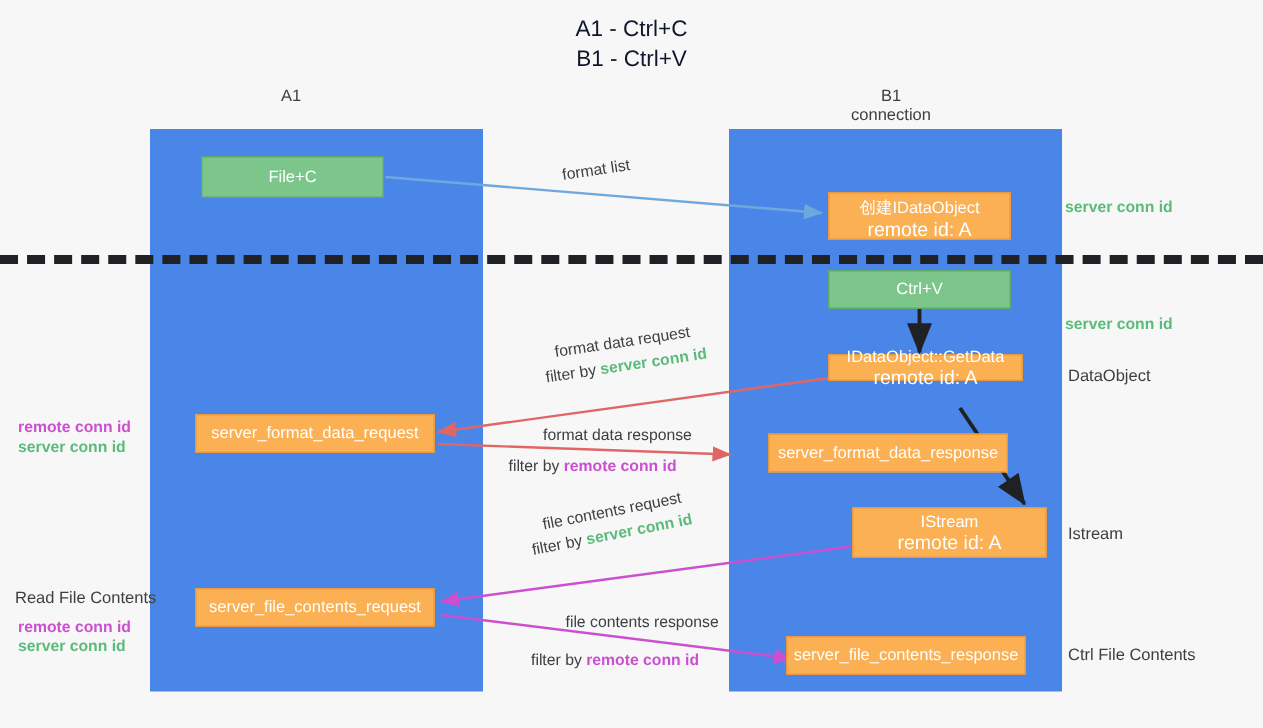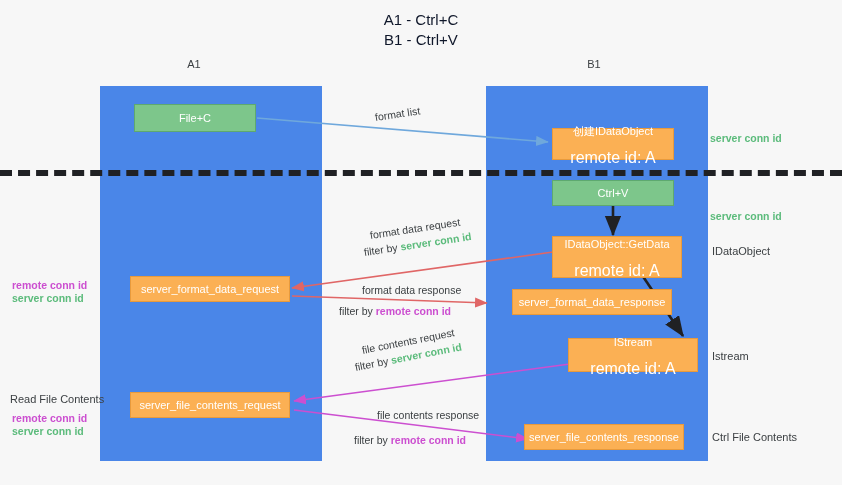--- a/index.html
+++ b/index.html
@@ -30,21 +30,21 @@
   
   .box{
     box-sizing:border-box;
     display:flex;flex-direction:column;
     align-items:center;justify-content:center;
     color:#ffffff;font-size:11px;line-height:13px;
     text-align:center;
   }
   .box.green{background:#7dc68b;border:1px solid #5ea96f;}
   .box.orange{background:#fbb054;border:1px solid #e89a3c;}
-  .box .l2{font-size:16px;margin-top:13px;}
+  .box .l2{font-size:13px;}
 
   
   .lbl{font-size:10.5px;line-height:13px;color:#3c4043;white-space:nowrap;}
   .lbl.green{color:#5bbb7b;font-weight:bold;}
   .lbl.magenta{color:#cc4fd0;font-weight:bold;}
   .lbl .green{color:#5bbb7b;font-weight:bold;}
   .lbl .magenta{color:#cc4fd0;font-weight:bold;}
   .rot-up{transform:rotate(-8.5deg);transform-origin:left center;}
   .rot-up2{transform:rotate(-11deg);transform-origin:left center;}
 
@@ -64,20 +64,21 @@
   <div class="abs title">
     <div>A1 - Ctrl+C</div>
     <div>B1 - Ctrl+V</div>
   </div>
 
   <div class="abs colhead" style="left:128px;top:58px;width:132px;">
     <div>A1</div>
   </div>
   <div class="abs colhead" style="left:528px;top:58px;width:132px;">
     <div>B1</div>
+    <div>connection</div>
   </div>
 
   <div class="abs lane" style="left:100px;top:86px;width:222px;height:375px;"></div>
   <div class="abs lane" style="left:486px;top:86px;width:222px;height:375px;"></div>
 
   <svg class="ov" viewBox="0 0 842 485">
     <defs>
       <marker id="ah-blue" markerWidth="9" markerHeight="9" refX="7.5" refY="3.2" orient="auto">
         <path d="M0,0 L8,3.2 L0,6.4 z" fill="#6fa8dc"></path>
       </marker>
@@ -104,30 +105,30 @@
 
     <line x1="570" y1="364" x2="294" y2="401" stroke="#cc4fd0" stroke-width="1.6" marker-end="url(#ah-mag)"></line>
 
     <line x1="294" y1="410" x2="528" y2="439" stroke="#cc4fd0" stroke-width="1.6" marker-end="url(#ah-mag)"></line>
   </svg>
 
   <div class="abs box green" style="left:134px;top:104px;width:122px;height:28px;">
     <div>File+C</div>
   </div>
 
-  <div class="abs box orange" style="left:552px;top:128px;width:122px;height:32px;">
+  <div class="abs box orange" style="left:552px;top:128px;width:122px;height:32px;justify-content:flex-end;">
     <div>创建IDataObject</div>
     <div class="l2">remote id: A</div>
   </div>
 
   <div class="abs box green" style="left:552px;top:180px;width:122px;height:26px;">
     <div>Ctrl+V</div>
   </div>
 
-  <div class="abs box orange" style="left:552px;top:236px;width:130px;height:42px;">
+  <div class="abs box orange" style="left:552px;top:236px;width:130px;height:18px;">
     <div>IDataObject::GetData</div>
     <div class="l2">remote id: A</div>
   </div>
 
   <div class="abs box orange" style="left:568px;top:338px;width:130px;height:34px;">
     <div>IStream</div>
     <div class="l2">remote id: A</div>
   </div>
 
   <div class="abs box orange" style="left:130px;top:276px;width:160px;height:26px;">
@@ -165,21 +166,21 @@
     <span>filter by </span><span class="green">server conn id</span>
   </div>
 
   <div class="abs lbl" style="left:377px;top:409px;">file contents response</div>
   <div class="abs lbl" style="left:354px;top:434px;">
     <span>filter by </span><span class="magenta">remote conn id</span>
   </div>
 
   <div class="abs lbl green" style="left:710px;top:132px;">server conn id</div>
   <div class="abs lbl green" style="left:710px;top:210px;">server conn id</div>
-  <div class="abs lbl" style="left:712px;top:245px;font-size:11px;">IDataObject</div>
+  <div class="abs lbl" style="left:712px;top:245px;font-size:11px;">DataObject</div>
   <div class="abs lbl" style="left:712px;top:350px;font-size:11px;">Istream</div>
   <div class="abs lbl" style="left:712px;top:431px;font-size:11px;">Ctrl File Contents</div>
 
   <div class="abs lbl magenta" style="left:12px;top:279px;">remote conn id</div>
   <div class="abs lbl green" style="left:12px;top:292px;">server conn id</div>
 
   <div class="abs lbl" style="left:10px;top:393px;font-size:11px;">Read File Contents</div>
   <div class="abs lbl magenta" style="left:12px;top:412px;">remote conn id</div>
   <div class="abs lbl green" style="left:12px;top:425px;">server conn id</div>
 

